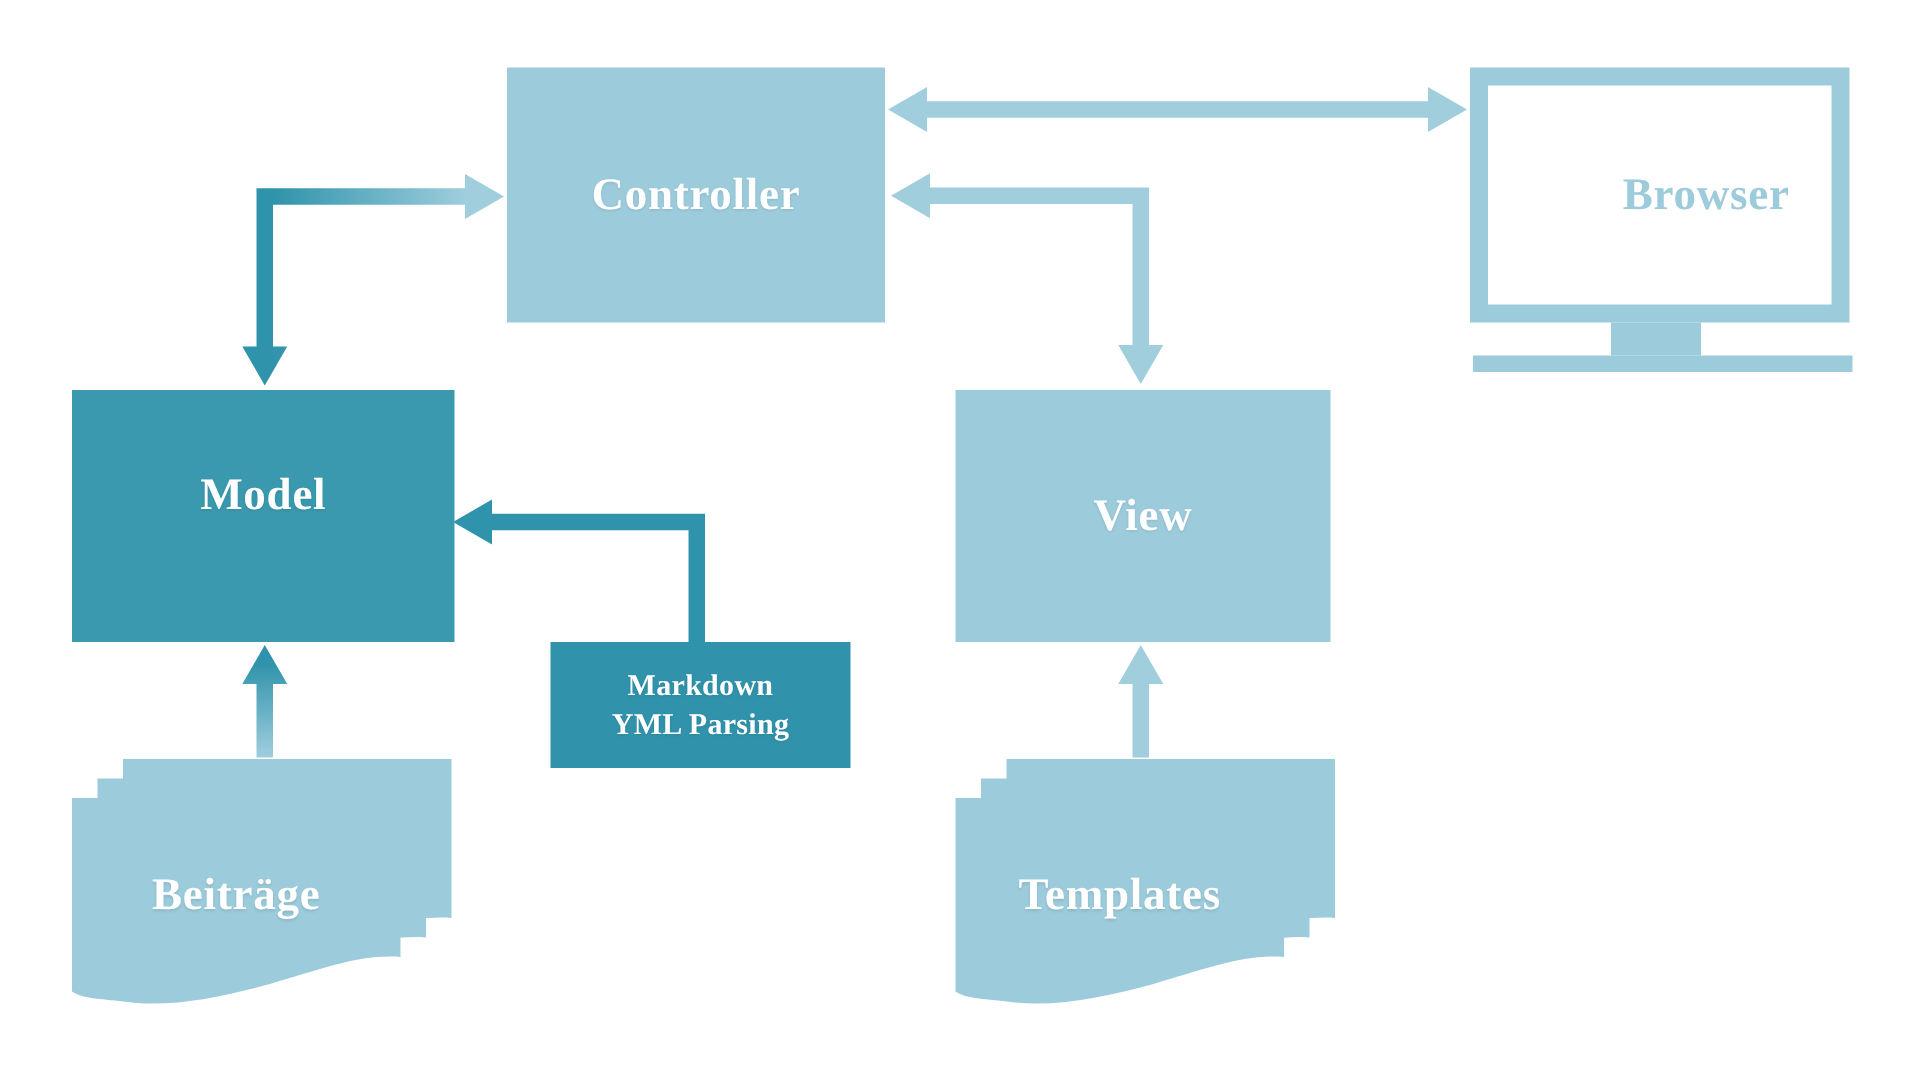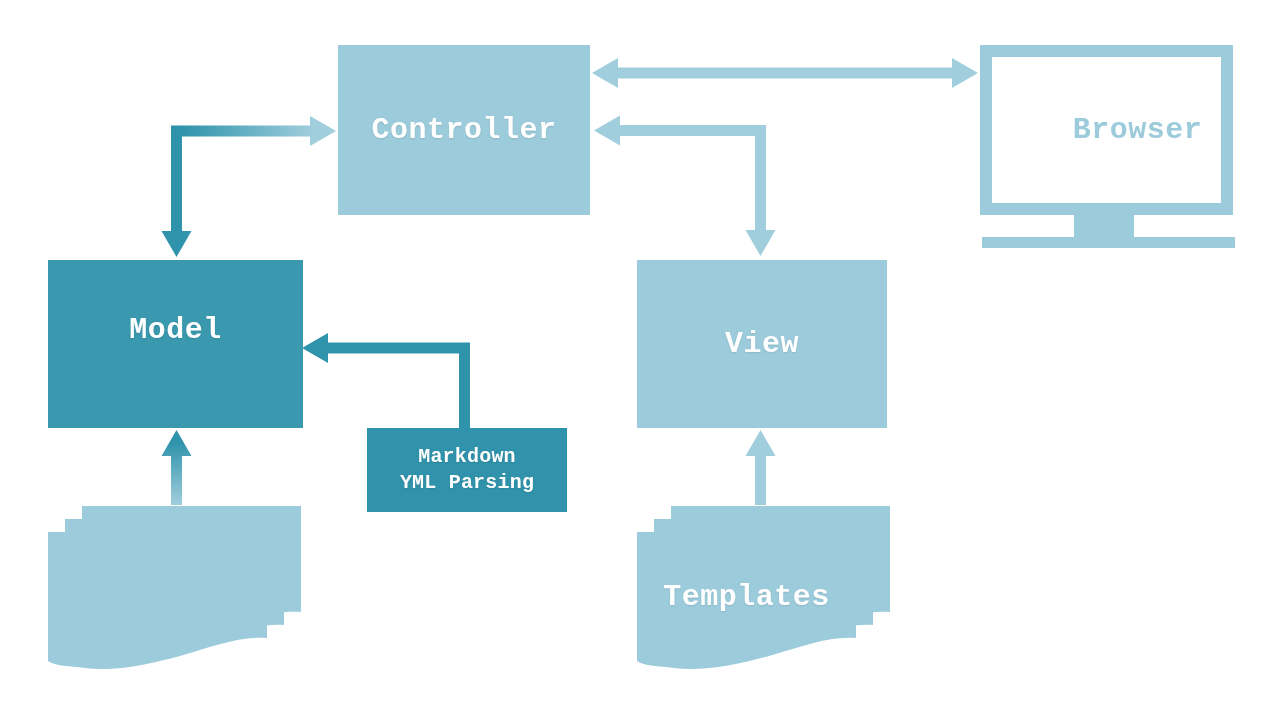--- a/index.html
+++ b/index.html
@@ -2,21 +2,21 @@
 <html><head>
 <meta charset="utf-8">
 <style>
   html, body { margin: 0; padding: 0; background: #ffffff; }
   .stage {
     position: relative;
     width: 1280px;
     height: 720px;
     background: #ffffff;
     overflow: hidden;
-    font-family: Liberation Mono, monospace;
+    font-family: Liberation Serif, serif;
     border-radius: 29px;
   }
   .stage svg { position: absolute; left: 0; top: 0; }
   .node-label {
     position: absolute;
     display: flex;
     align-items: center;
     justify-content: center;
     text-align: center;
     font-weight: bold;
@@ -97,16 +97,17 @@
 
   <div class="node-label" style="left:48px; top:260px; width:255px; height:140px;">Model</div>
 
   <div class="node-label" style="left:637px; top:260px; width:250px; height:168px;">View</div>
 
   <div class="node-label parser" style="left:367px; top:428px; width:200px; height:84px;">
     <span>Markdown</span>
     <span>YML Parsing</span>
   </div>
 
+  <div class="node-label" style="left:48px; top:538px; width:219px; height:118px;">Beiträge</div>
 
   <div class="node-label" style="left:637px; top:538px; width:219px; height:118px;text-align:right;">Templates</div>
 
 </div>
 
 </body></html>

